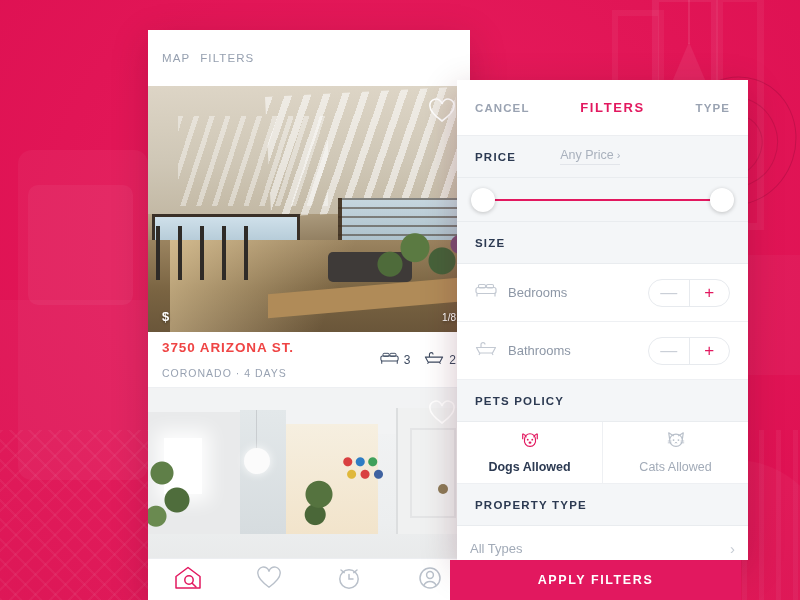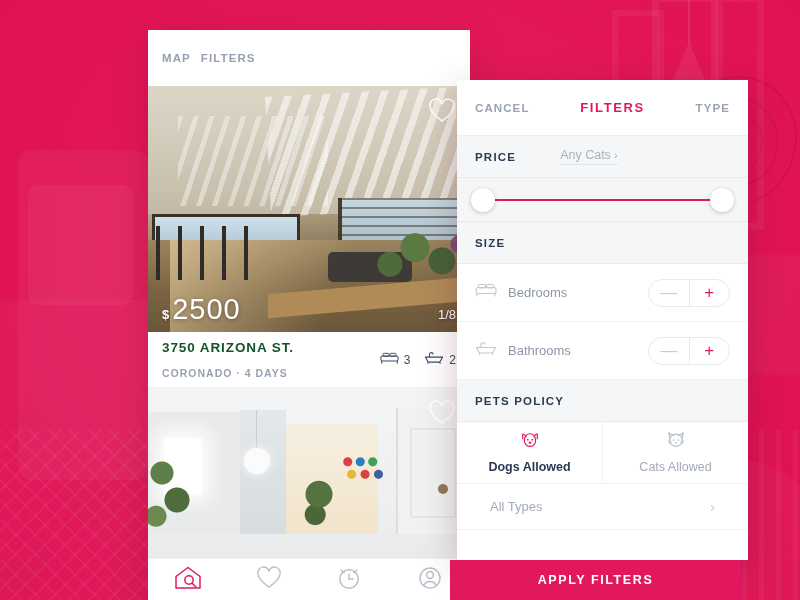--- a/index.html
+++ b/index.html
@@ -105,21 +105,21 @@
     box-shadow: 0 10px 34px rgba(80,0,30,0.22);
   }
   .search-bar {
     height: 56px;
     display: flex; align-items: center;
     padding: 0 14px;
     gap: 10px;
     background: #fff;
   }
   .map-label, .filters-label {
-    font-size: 11.5px; font-weight: bold;
+    font-size: 11.5px; font-weight: normal;
     letter-spacing: 1.1px;
     color: #96a0b0;
     white-space: nowrap;
   }
   .search-pill {
     flex: 1;
     height: 34px;
     border: 1px solid #e6e9ee;
     border-radius: 17px;
     display: flex; align-items: center;
@@ -305,37 +305,37 @@
     text-shadow: 0 1px 3px rgba(0,0,0,0.35);
   }
   .price-amount {
     color: #fff; font-size: 29px; font-weight: 300;
     letter-spacing: 1px;
     line-height: 1;
     text-shadow: 0 1px 4px rgba(0,0,0,0.35);
   }
   .photo-count {
     margin-left: auto;
-    color: #fff; font-size: 13px;
+    color: #fff; font-size: 10px;
     text-shadow: 0 1px 3px rgba(0,0,0,0.4);
   }
   .card-info {
     height: 56px;
     display: flex; align-items: center;
     padding: 0 14px;
     border-bottom: 1px solid #edeff2;
     background: #fff;
   }
   .addr-title {
     font-size: 13.5px; font-weight: bold;
     letter-spacing: .9px;
-    color: #14532d;
+    color: #ef4444;
   }
   .addr-sub {
-    font-size: 10.5px; font-weight: bold;
+    font-size: 10.5px; font-weight: normal;
     letter-spacing: 1px;
     color: #98a2b2;
     margin-top: 12px;
   }
   .specs { margin-left: auto; display: flex; align-items: center; gap: 14px; }
   .spec { display: flex; align-items: center; gap: 5px; }
   .spec-val { font-size: 12px; color: #3d4a60; }
 
   
   #tabbar {
@@ -456,21 +456,21 @@
     border-bottom: 1px solid #eef0f3;
   }
   .pet-option + .pet-option { border-left: 1px solid #eef0f3; }
   .pet-label { font-size: 12.5px; }
   .pet-on .pet-label { color: #2c3a52; font-weight: bold; }
   .pet-off .pet-label { color: #a2abb8; }
 
   .type-row {
     height: 46px;
     display: flex; align-items: center;
-    padding: 0 33px;
+    padding: 0 13px;
     background: #fff;
     border-bottom: 1px solid #eef0f3;
   }
   .type-label { font-size: 13px; color: #a2abb8; }
   .type-chev { margin-left: auto; color: #c6ccd4; font-size: 15px; }
 
   #apply-filters {
     position: absolute;
     left: 450px; top: 560px;
     width: 291px; height: 40px;
@@ -531,21 +531,20 @@
         <div class="p1-plants"></div>
 
         <div class="fav-btn">
           <svg width="28" height="26" viewBox="0 0 28 26">
             <path d="M14 23 C6 17 2 12.5 2 8.4 A6 6 0 0 1 14 6 A6 6 0 0 1 26 8.4 C26 12.5 22 17 14 23 Z" fill="none" stroke="#ffffff" stroke-width="1.6"></path>
           </svg>
         </div>
 
         <div class="price-row">
           <span class="price-currency">$</span>
-          <span class="price-amount">2500</span>
           <span class="photo-count">1/8</span>
         </div>
       </div>
 
       <div class="card-info">
         <div>
           <div class="addr-title">3750 ARIZONA ST.</div>
           <div class="addr-sub">CORONADO · 4 DAYS</div>
         </div>
         <div class="specs">
@@ -643,21 +642,21 @@
 
     <div class="fp-header">
       <span class="fp-cancel">CANCEL</span>
       <span class="fp-title">FILTERS</span>
       <span class="fp-reset">TYPE</span>
     </div>
 
     <div class="section-head">
       <span class="sh-label">PRICE</span>
       <span class="sh-value">
-        <span>Any Cats</span><span class="chev">›</span>
+        <span>Any Price</span><span class="chev">›</span>
       </span>
     </div>
 
     <div class="slider-row">
       <div class="slider-track"></div>
       <div class="slider-handle handle-min"></div>
       <div class="slider-handle handle-max"></div>
     </div>
 
     <div class="section-head">
@@ -724,20 +723,23 @@
             <circle cx="9.3" cy="10" r="1" fill="#b9c0ca"></circle>
             <circle cx="14.7" cy="10" r="1" fill="#b9c0ca"></circle>
             <path d="M12 12.4 l-1.3 1 M12 12.4 l1.3 1" stroke="#b9c0ca" stroke-width="1.1" fill="none"></path>
             <path d="M3 11 h4 M17 11 h4 M3 13 h4 M17 13 h4" stroke="#b9c0ca" stroke-width="0.9" fill="none"></path>
           </svg>
         </span>
         <span class="pet-label">Cats Allowed</span>
       </div>
     </div>
 
+    <div class="section-head">
+      <span class="sh-label">PROPERTY TYPE</span>
+    </div>
 
     <div class="type-row">
       <span class="type-label">All Types</span>
       <span class="type-chev">›</span>
     </div>
   </div>
 
   <div id="apply-filters">APPLY FILTERS</div>
 
 </div>

